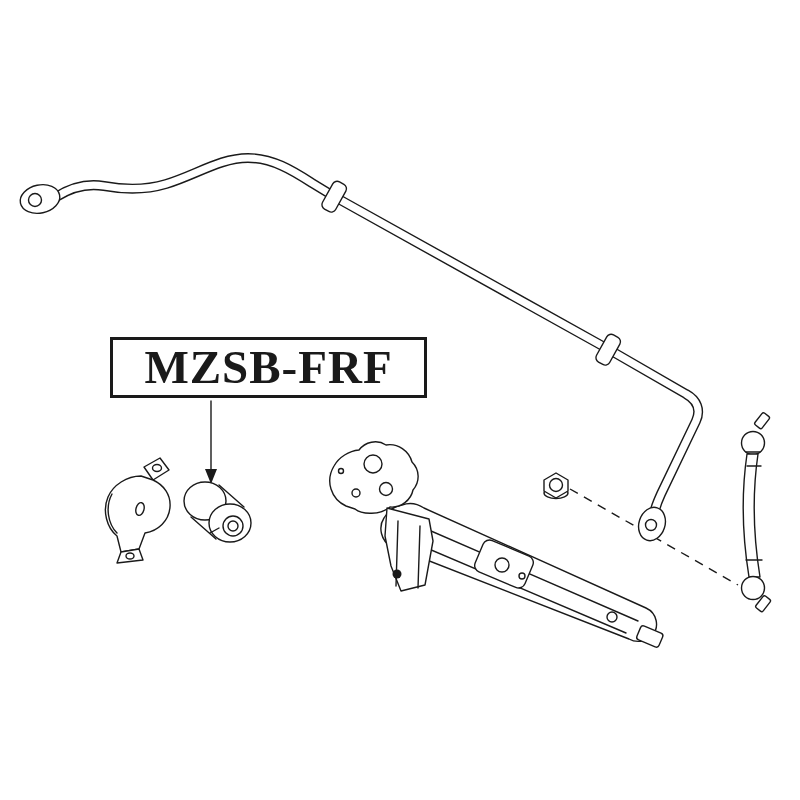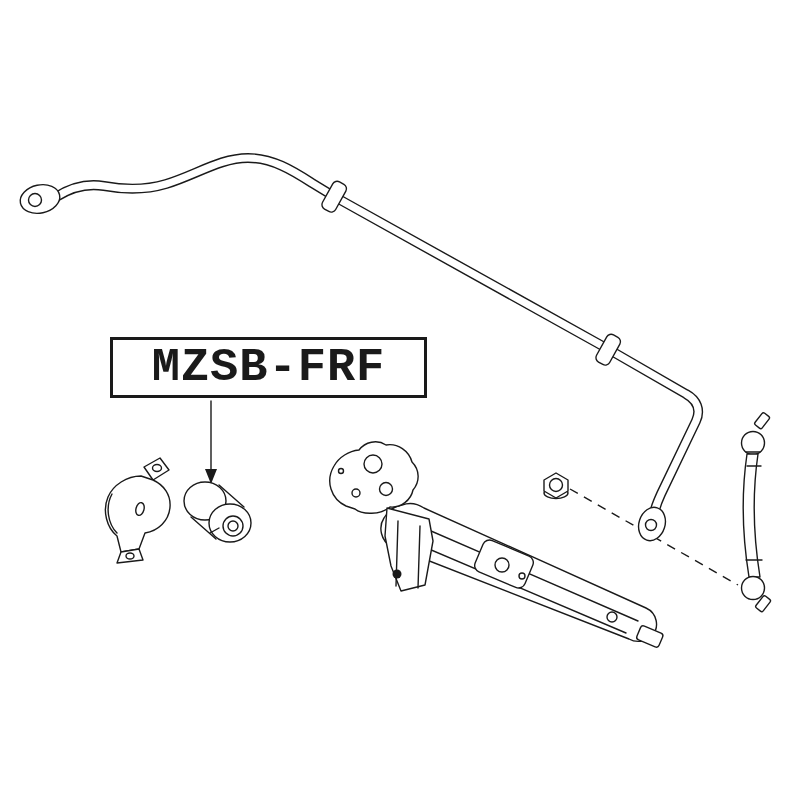--- a/index.html
+++ b/index.html
@@ -1,19 +1,19 @@
 <!DOCTYPE html>
 <html style="--line: #1a1a1a; --bg: #ffffff;"><head>
 <meta charset="utf-8">
 <style>
   :root { --line:#1a1a1a; --bg:#ffffff; }
   html,body { margin:0; padding:0; background:var(--bg); }
   #stage {
     position:relative; width:800px; height:800px; background:var(--bg);
-    overflow:hidden; font-family:Liberation Mono, monospace;
+    overflow:hidden; font-family:Liberation Serif, serif;
   }
   #stage svg { position:absolute; left:0; top:0; }
 
   
   .o    { stroke:var(--line); stroke-width:1.4; fill:none; stroke-linecap:round; stroke-linejoin:round; }
   .w    { stroke:var(--line); stroke-width:1.4; fill:var(--bg); stroke-linejoin:round; }
   .tube { stroke:var(--line); stroke-width:10;  fill:none; stroke-linecap:round; stroke-linejoin:round; }
   .core { stroke:var(--bg);  stroke-width:7.2; fill:none; stroke-linecap:round; stroke-linejoin:round; }
   .dash { stroke:var(--line); stroke-width:1.4; fill:none; stroke-dasharray:9 7; }
   .blk  { fill:var(--line); stroke:none; }

